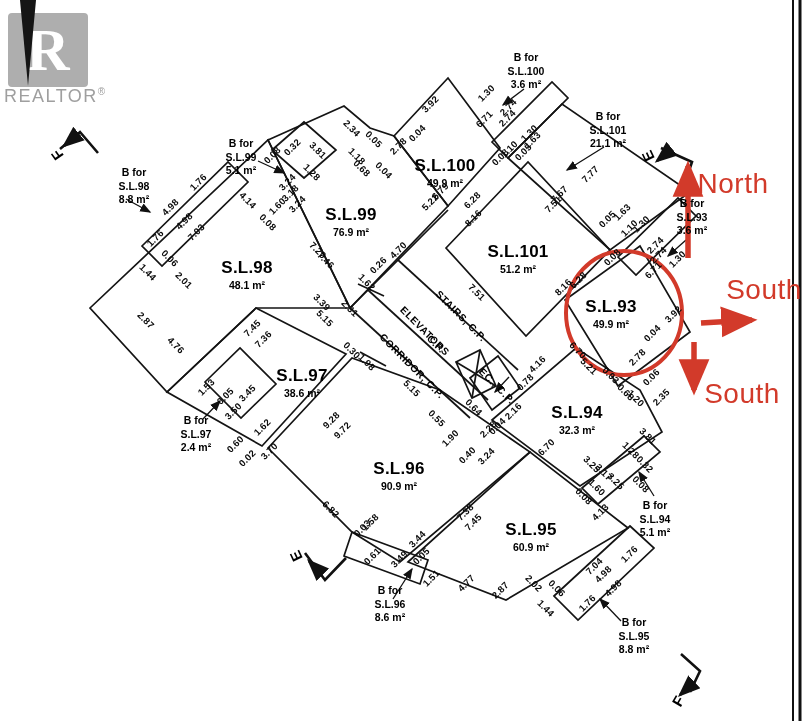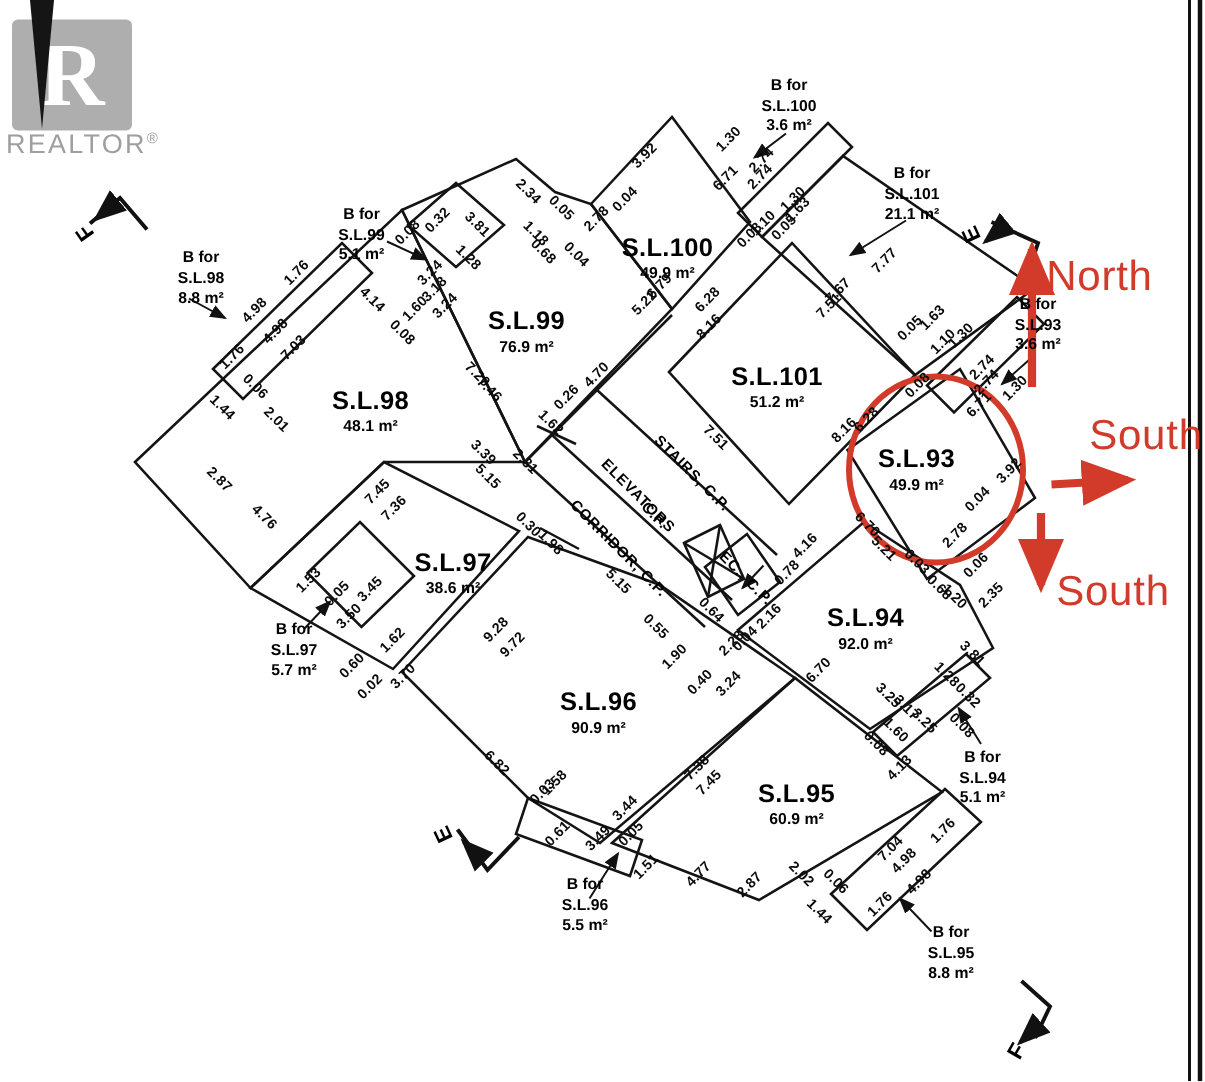--- a/index.html
+++ b/index.html
@@ -145,21 +145,21 @@
       <div class="unit-label" style="left: 611px; top: 313px;">
         <span class="uname">S.L.93</span>
         <span class="uarea">49.9 m²</span>
       </div>
       <div class="unit-label" style="left: 302px; top: 382px;">
         <span class="uname">S.L.97</span>
         <span class="uarea">38.6 m²</span>
       </div>
       <div class="unit-label" style="left: 577px; top: 419px;">
         <span class="uname">S.L.94</span>
-        <span class="uarea">92.0 m²</span>
+        <span class="uarea">32.3 m²</span>
       </div>
       <div class="unit-label" style="left: 399px; top: 475px;">
         <span class="uname">S.L.96</span>
         <span class="uarea">90.9 m²</span>
       </div>
       <div class="unit-label" style="left: 531px; top: 536px;">
         <span class="uname">S.L.95</span>
         <span class="uarea">60.9 m²</span>
       </div>
       <div class="b-label" style="left: 134px; top: 186px;">
@@ -183,26 +183,26 @@
         <div>21.1 m²</div>
       </div>
       <div class="b-label" style="left: 692px; top: 217px;">
         <div>B for</div>
         <div>S.L.93</div>
         <div>3.6 m²</div>
       </div>
       <div class="b-label" style="left: 196px; top: 434px;">
         <div>B for</div>
         <div>S.L.97</div>
-        <div>5.7 m²</div>
+        <div>2.4 m²</div>
       </div>
       <div class="b-label" style="left: 390px; top: 604px;">
         <div>B for</div>
         <div>S.L.96</div>
-        <div>5.5 m²</div>
+        <div>8.6 m²</div>
       </div>
       <div class="b-label" style="left: 655px; top: 519px;">
         <div>B for</div>
         <div>S.L.94</div>
         <div>5.1 m²</div>
       </div>
       <div class="b-label" style="left: 634px; top: 636px;">
         <div>B for</div>
         <div>S.L.95</div>
         <div>8.8 m²</div>

